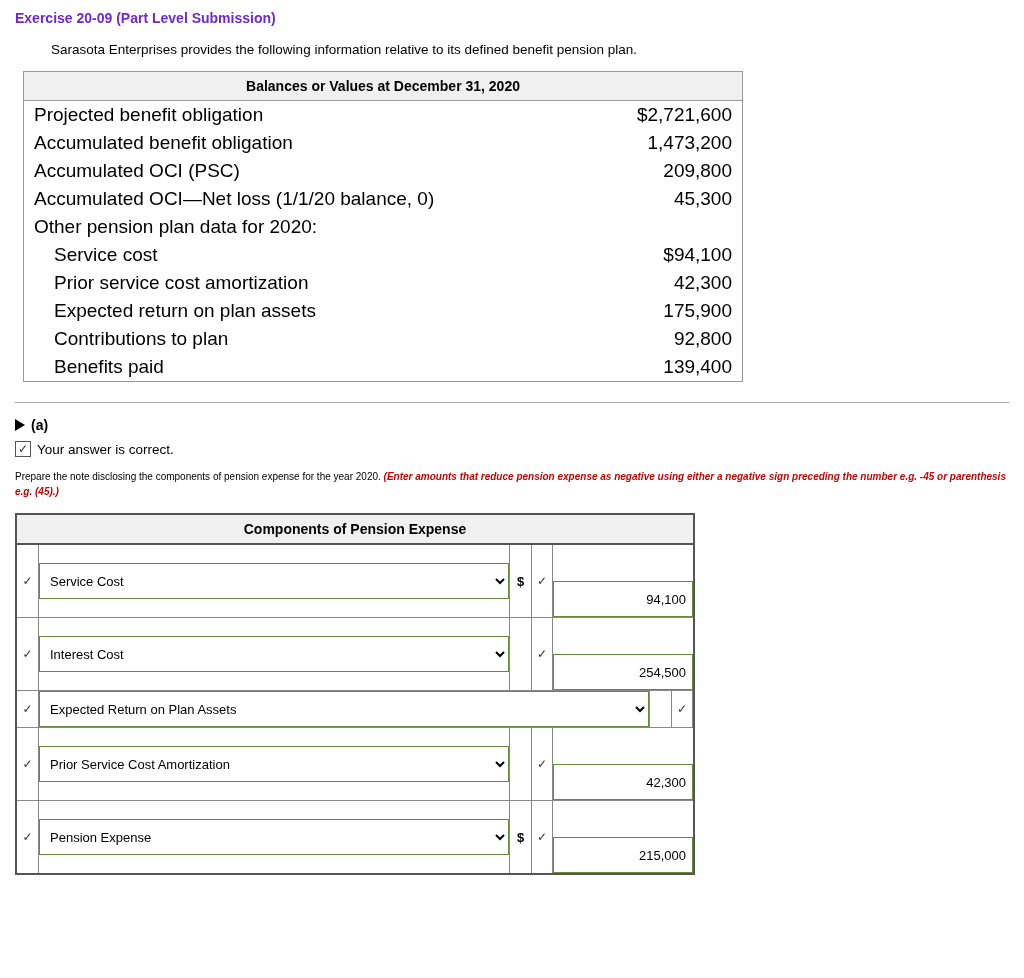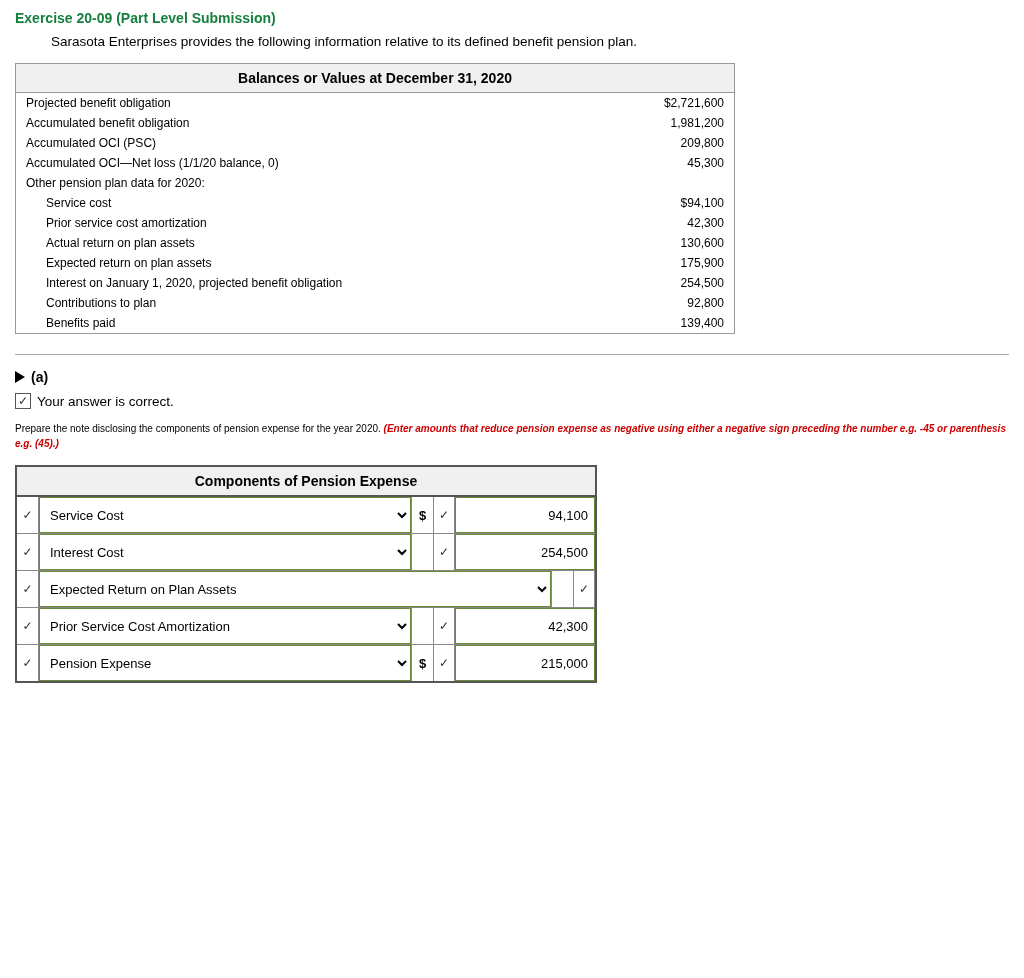--- a/index.html
+++ b/index.html
@@ -4,47 +4,48 @@
   <style>
     * { box-sizing: border-box; margin: 0; padding: 0; }
     body {
       font-family: Arial, sans-serif;
       font-size: 14px;
       background: #fff;
       color: #000;
       padding: 10px 15px;
     }
     .exercise-title {
-      color: #15803d;
-      font-weight: bold;
-      font-size: 14px;
-      margin-bottom: 8px;
+      color: #6d28d9;
+      font-weight: bold;
+      font-size: 14px;
+      margin-bottom: 16px;
     }
     .intro-text {
       font-size: 13.5px;
       margin-bottom: 14px;
       margin-left: 36px;
     }
     .balance-table {
       width: 720px;
       border-collapse: collapse;
       border: 1px solid #999;
       margin-bottom: 20px;
+      margin-left: 8px;
     }
     .balance-table th {
       background: #f0f0f0;
       text-align: center;
       font-weight: bold;
       font-size: 14px;
       padding: 6px 10px;
       border-bottom: 1px solid #999;
     }
     .balance-table td {
       padding: 3px 10px;
-      font-size: 12px;
+      font-size: 19px;
       vertical-align: top;
     }
     .balance-table td.label {
       width: 560px;
     }
     .balance-table td.value {
       text-align: right;
       white-space: nowrap;
     }
     .balance-table td.label.indent {
@@ -94,21 +95,21 @@
       font-size: 10px;
       margin-bottom: 14px;
       line-height: 1.5;
     }
     .instruction-text .highlight {
       color: #cc0000;
       font-style: italic;
       font-weight: bold;
     }
     .pension-table-wrapper {
-      width: 582px;
+      width: 680px;
       border: 2px solid #555;
       margin-bottom: 10px;
     }
     .pension-table-header {
       background: #f0f0f0;
       text-align: center;
       font-weight: bold;
       font-size: 14px;
       padding: 6px 10px;
       border-bottom: 2px solid #555;
@@ -157,20 +158,21 @@
       border-left: 1px solid #888;
       font-size: 13px;
       font-weight: bold;
       flex-shrink: 0;
     }
     .value-col {
       width: 140px;
       display: flex;
       align-items: flex-start;
       flex-shrink: 0;
+      margin-top: 36px;
     }
     .value-input {
       width: 100%;
       border: 1.5px solid #6a8a3a;
       background: #fff;
       font-size: 13px;
       padding: 4px 6px;
       text-align: right;
       height: 36px;
       outline: none;
@@ -198,21 +200,21 @@
       <th colspan="2">Balances or Values at December 31, 2020</th>
     </tr>
   </thead>
   <tbody id="balance-tbody">
   <tr>
         <td class="label">Projected benefit obligation</td>
         <td class="value">$2,721,600</td>
       </tr>
       <tr>
         <td class="label">Accumulated benefit obligation</td>
-        <td class="value">1,981,200</td>
+        <td class="value">1,473,200</td>
       </tr>
       <tr>
         <td class="label">Accumulated OCI (PSC)</td>
         <td class="value">209,800</td>
       </tr>
       <tr>
         <td class="label">Accumulated OCI—Net loss (1/1/20 balance, 0)</td>
         <td class="value">45,300</td>
       </tr>
       <tr>
@@ -221,30 +223,22 @@
       </tr>
       <tr>
         <td class="label indent">Service cost</td>
         <td class="value">$94,100</td>
       </tr>
       <tr>
         <td class="label indent">Prior service cost amortization</td>
         <td class="value">42,300</td>
       </tr>
       <tr>
-        <td class="label indent">Actual return on plan assets</td>
-        <td class="value">130,600</td>
-      </tr>
-      <tr>
         <td class="label indent">Expected return on plan assets</td>
         <td class="value">175,900</td>
-      </tr>
-      <tr>
-        <td class="label indent">Interest on January 1, 2020, projected benefit obligation</td>
-        <td class="value">254,500</td>
       </tr>
       <tr>
         <td class="label indent">Contributions to plan</td>
         <td class="value">92,800</td>
       </tr>
       <tr>
         <td class="label indent">Benefits paid</td>
         <td class="value">139,400</td>
       </tr>
     </tbody>

